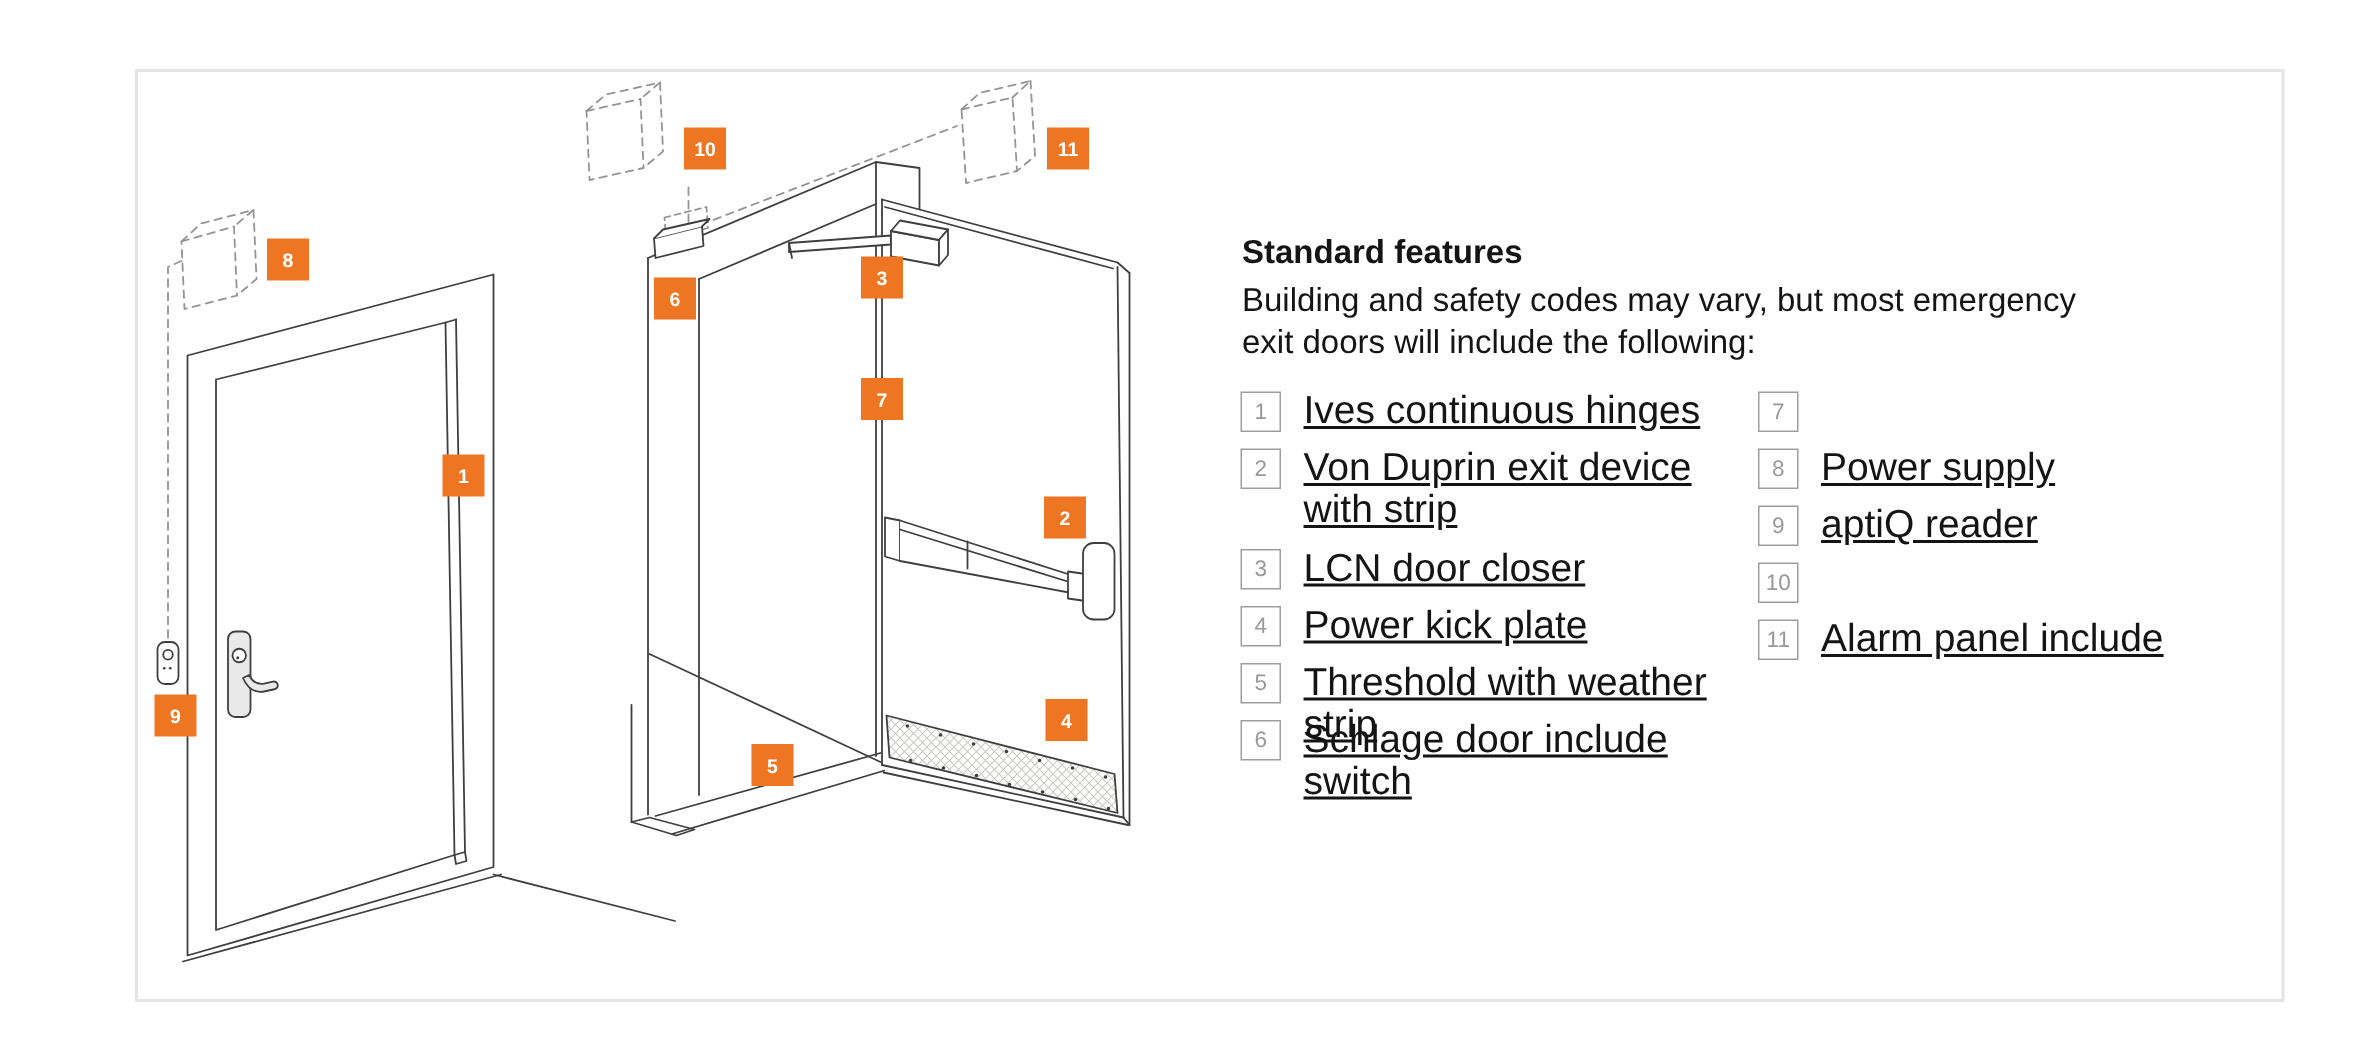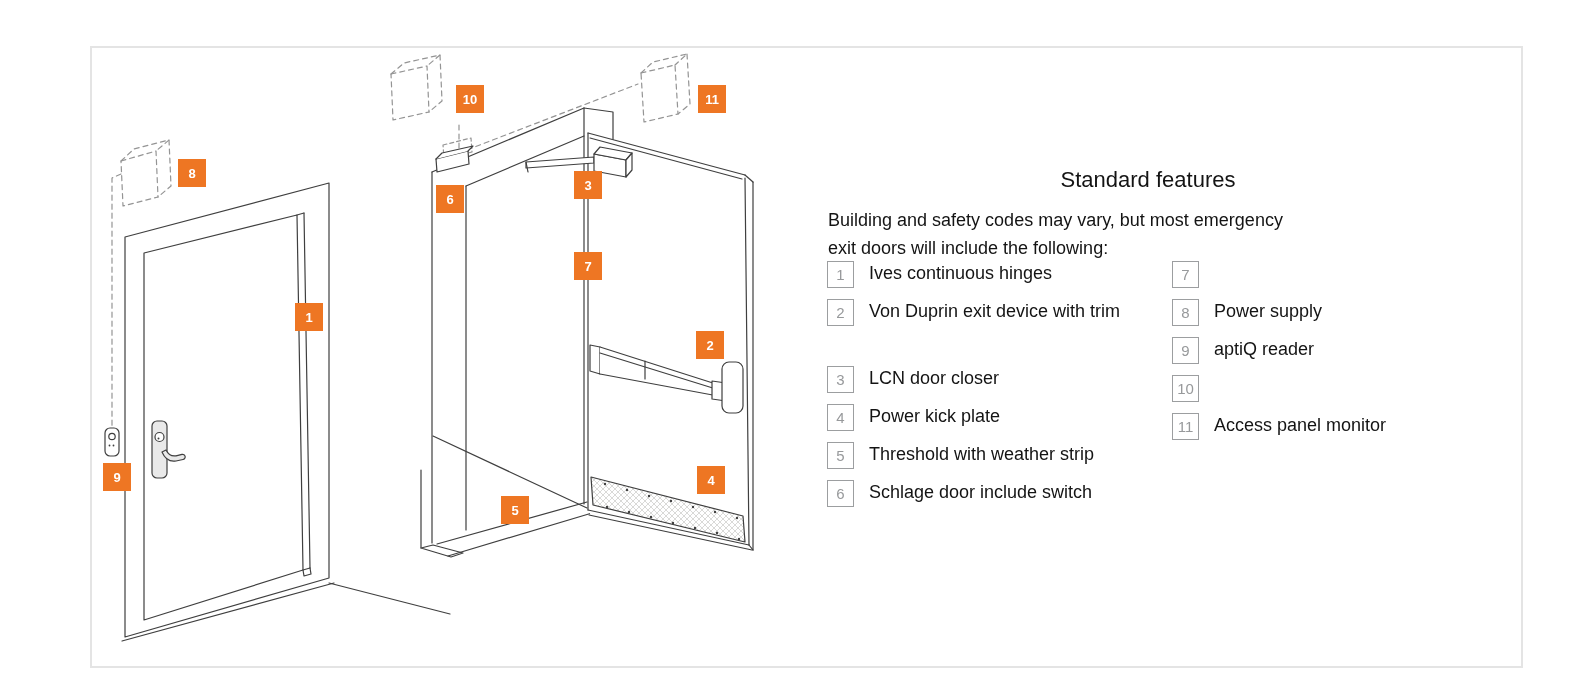--- a/index.html
+++ b/index.html
@@ -7,35 +7,36 @@
     width:1577px;height:699px;position:relative;overflow:hidden;
     font-family:"Liberation Sans", sans-serif;color:#141414;
   }
   .panel{
     position:absolute;left:90px;top:46px;width:1433px;height:622px;
     border:2px solid #e4e4e4;background:#ffffff;box-sizing:border-box;
   }
   svg.diagram{position:absolute;left:0;top:0;}
   .legend{position:absolute;left:828px;top:154px;width:640px;}
   .legend h3{
-    margin:12px;font-size:22px;line-height:28px;font-weight:normal;color:#141414;text-align:center;
-  }
-  .legend .intro{font-size:18px;line-height:28px;margin-top:4px;color:#141414;}
+    margin:0;font-size:22px;line-height:28px;font-weight:bold;color:#141414;
+  }
+  .legend .intro{font-size:22px;line-height:28px;margin-top:4px;color:#141414;}
   .legend .intro span{display:block;}
   .lrow{
     position:absolute;display:flex;align-items:flex-start;gap:15px;
   }
   .numbox{
     width:27px;height:27px;box-sizing:border-box;border:1.5px solid #9c9ea0;
     display:flex;align-items:center;justify-content:center;flex:0 0 auto;
     font-size:15px;color:#97999b;background:#fff;
   }
   .llabel{
-    font-size:18px;line-height:28px;margin-top:-2px;color:#141414;
+    font-size:26px;line-height:28px;margin-top:-2px;color:#141414;
     max-width:292px;
+    text-decoration:underline;
   }
   .tag-text{
     font-size:13px;font-weight:bold;fill:#ffffff;text-anchor:middle;
     font-family:"Liberation Sans", sans-serif;
   }
 </style>
 </head>
 <body>
 
 <div class="panel"></div>
@@ -242,21 +243,21 @@
 <div class="lrow" style="left:827px;top:261px;">
   <span class="numbox">
       <span>1</span>
     </span>
   <span class="llabel">Ives continuous hinges</span>
 </div>
 <div class="lrow" style="left:827px;top:299px;">
   <span class="numbox">
       <span>2</span>
     </span>
-  <span class="llabel">Von Duprin exit device with trim</span>
+  <span class="llabel">Von Duprin exit device with strip</span>
 </div>
 <div class="lrow" style="left:827px;top:366px;">
   <span class="numbox">
       <span>3</span>
     </span>
   <span class="llabel">LCN door closer</span>
 </div>
 <div class="lrow" style="left:827px;top:404px;">
   <span class="numbox">
       <span>4</span>
@@ -295,14 +296,14 @@
 </div>
 <div class="lrow" style="left:1172px;top:375px;">
   <span class="numbox">
       <span>10</span>
     </span>
 </div>
 <div class="lrow" style="left:1172px;top:413px;">
   <span class="numbox">
       <span>11</span>
     </span>
-  <span class="llabel">Access panel monitor</span>
+  <span class="llabel">Alarm panel include</span>
 </div>
 
 </body></html>

